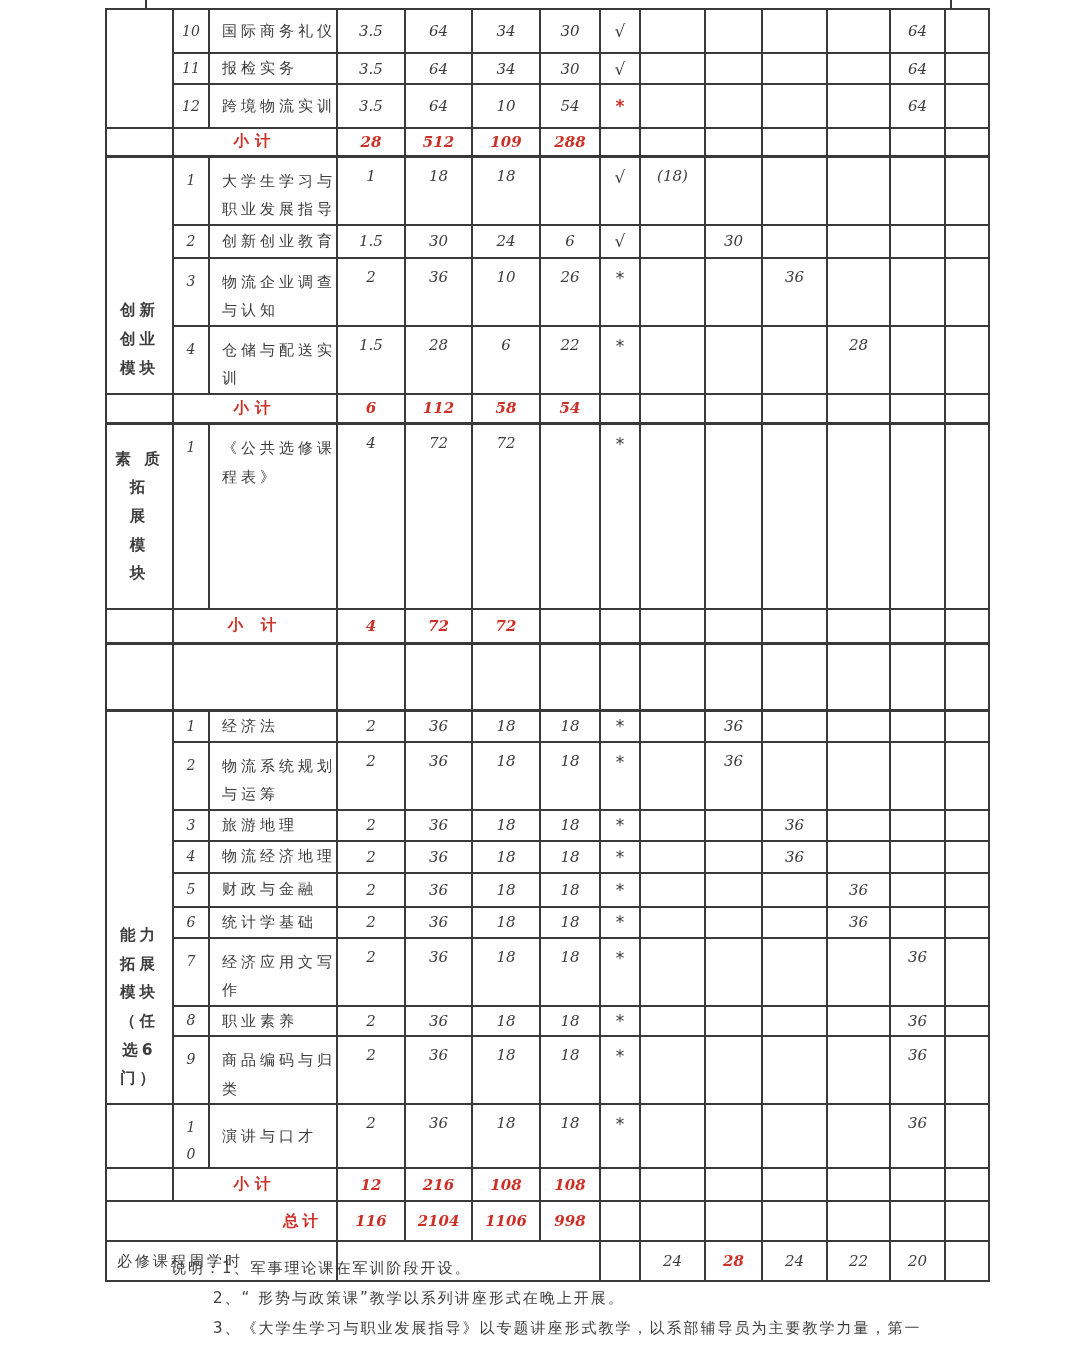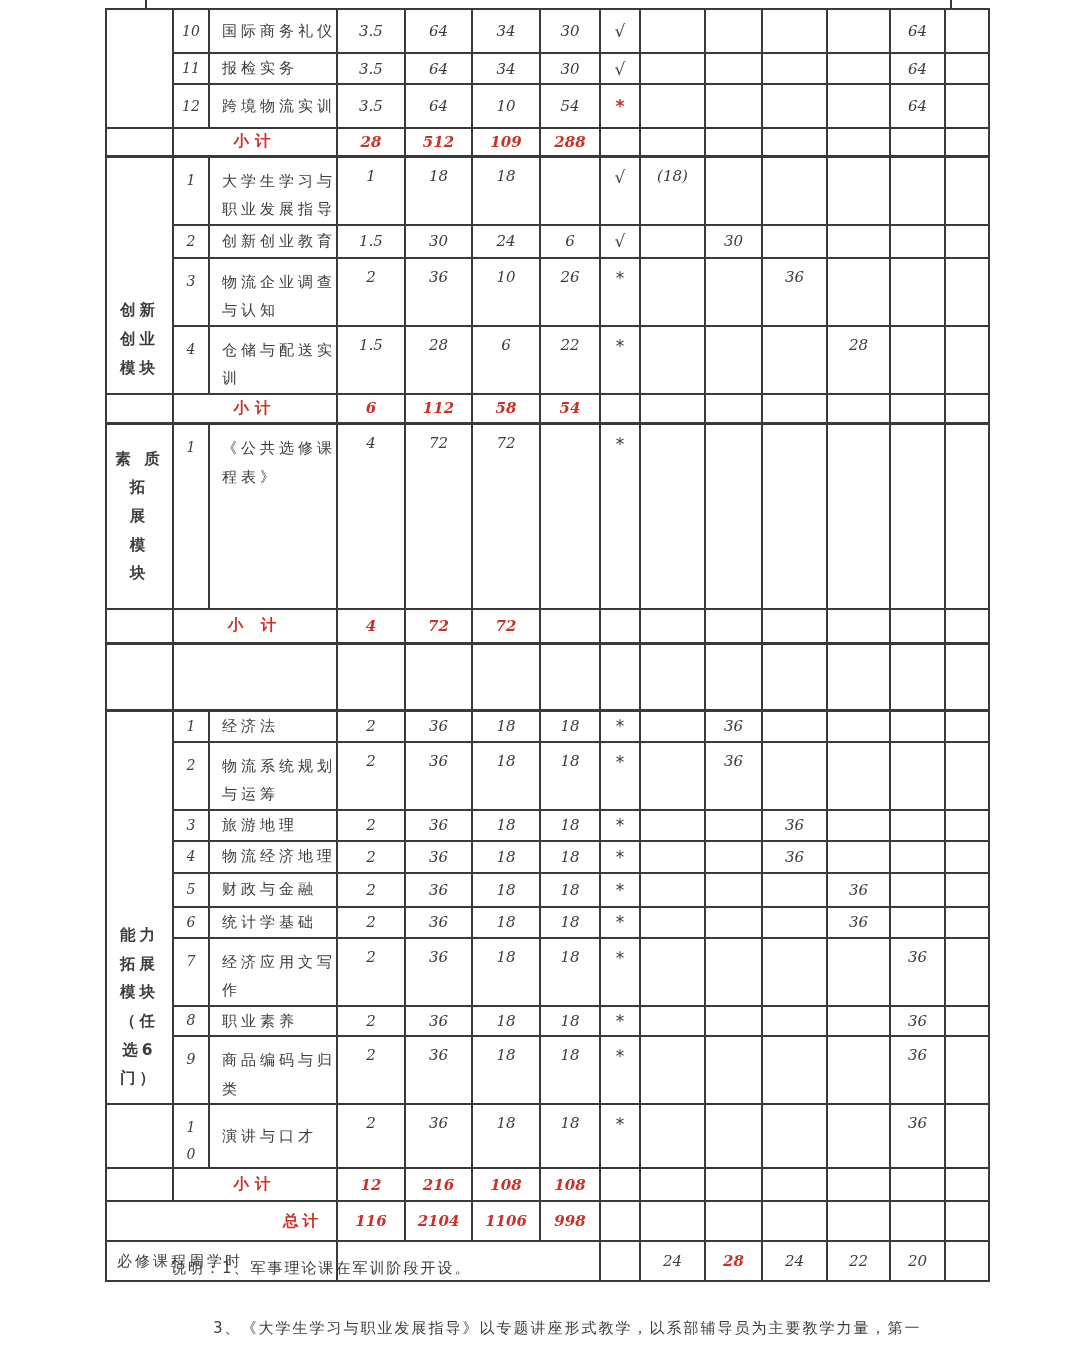--- a/index.html
+++ b/index.html
@@ -449,14 +449,15 @@
       <td class="sv red">28</td>
       <td class="sv">24</td>
       <td class="sv">22</td>
       <td class="sv">20</td>
       <td class="sv"></td>
     </tr>
     </tbody>
   </table>
 
   <div class="note" style="left:171px; top:1258px">说明：1、军事理论课在军训阶段开设。</div>
+  <div class="note" style="left:213px; top:1288px">2、“ 形势与政策课”教学以系列讲座形式在晚上开展。</div>
   <div class="note" style="left:213px; top:1318px">3、《大学生学习与职业发展指导》以专题讲座形式教学，以系部辅导员为主要教学力量，第一</div>
 </div>
 
 </body></html>

